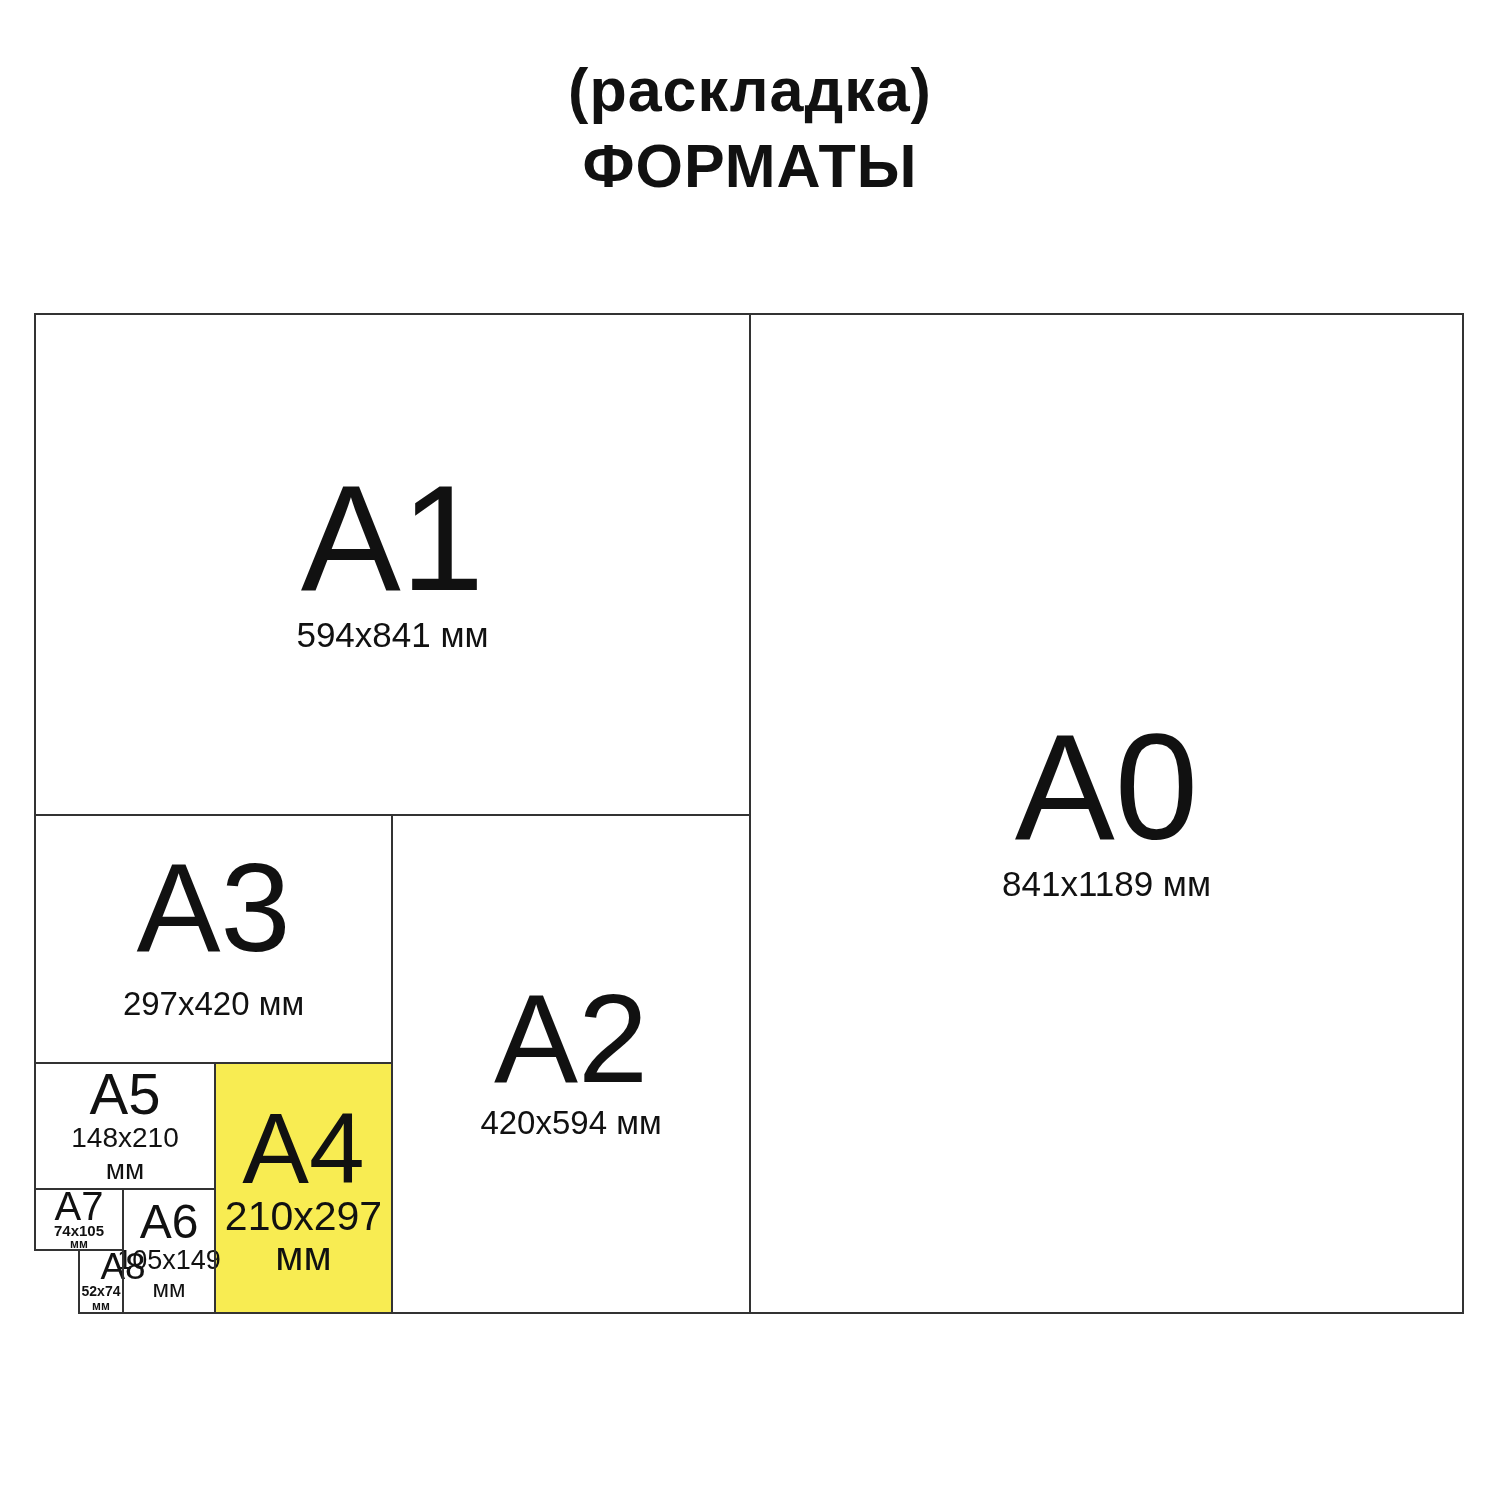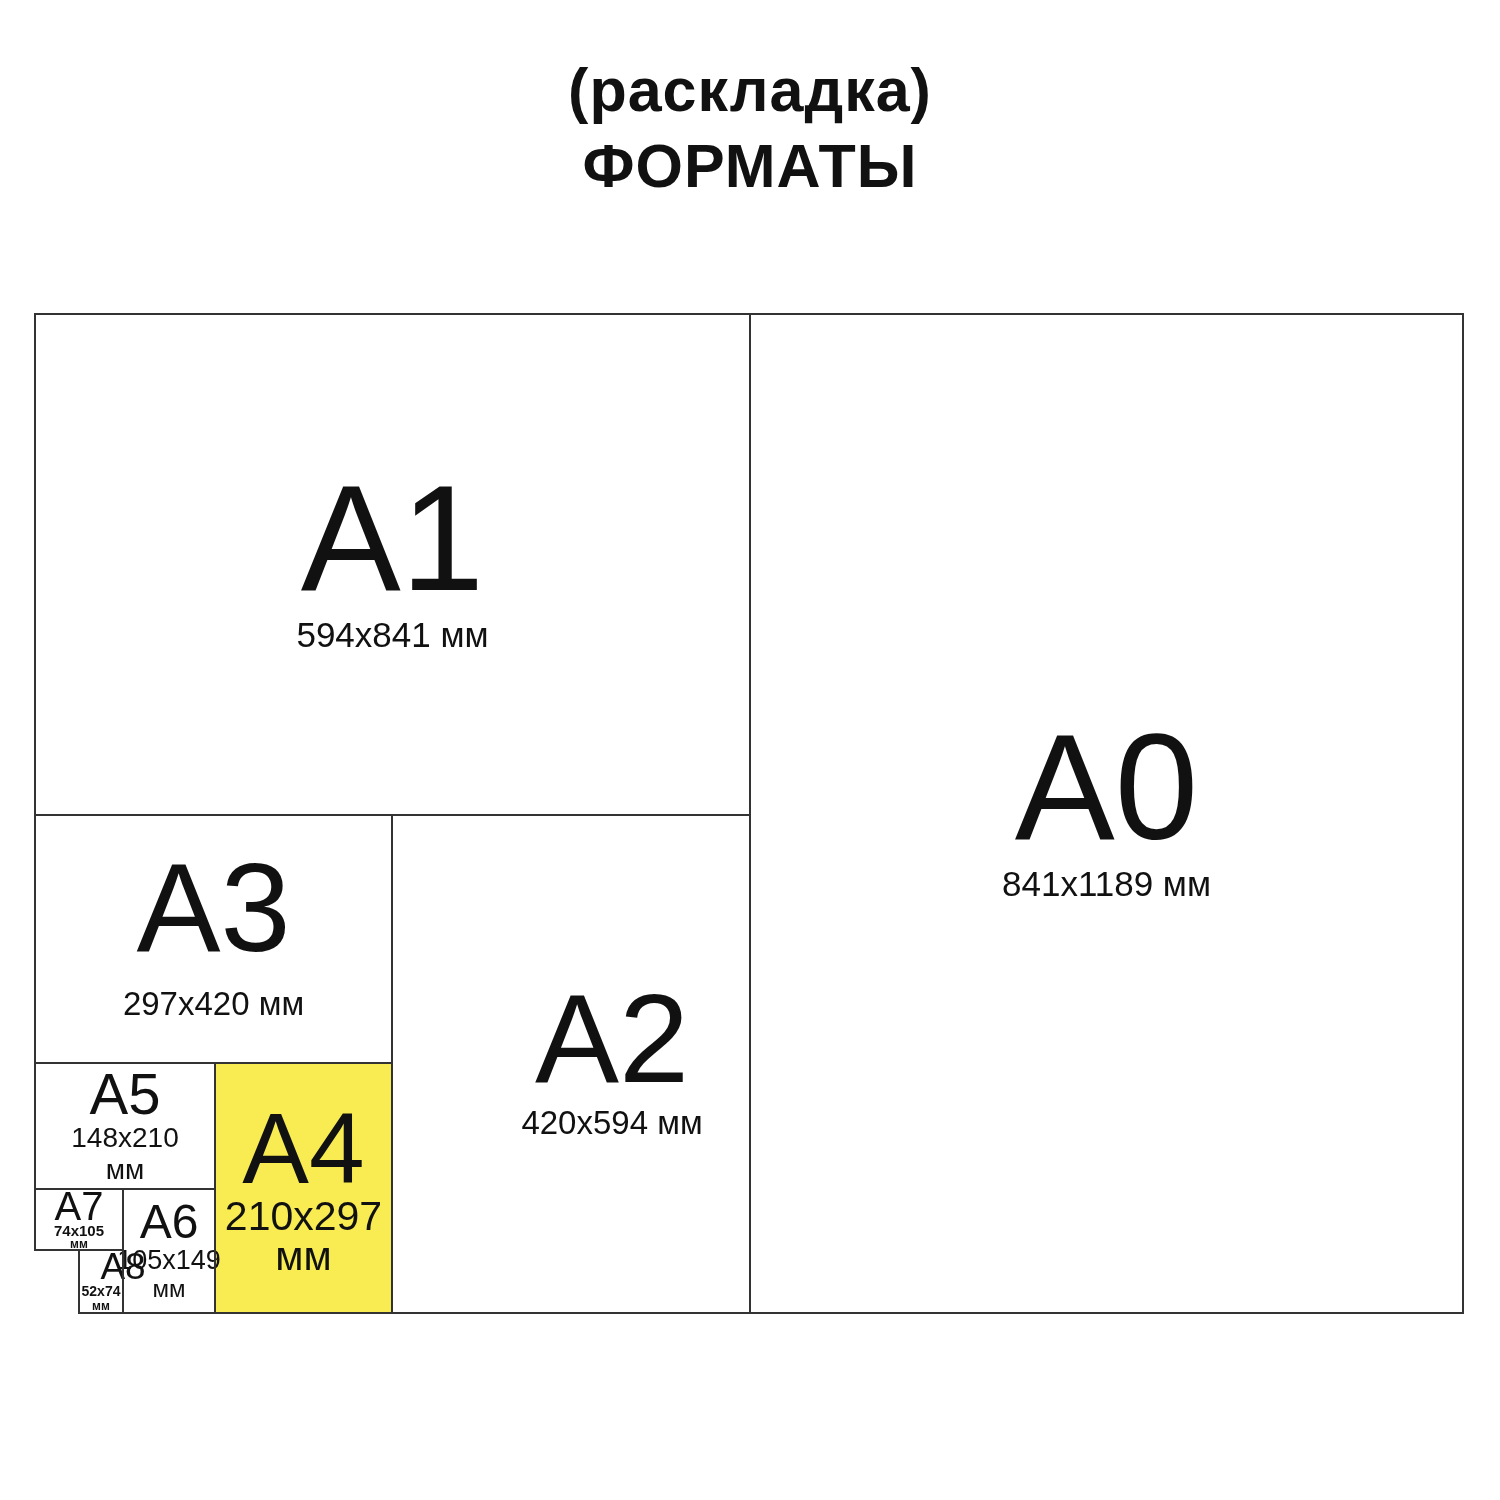--- a/index.html
+++ b/index.html
@@ -38,21 +38,21 @@
     align-items: center;
     justify-content: center;
     text-align: center;
   }
   .box .lbl { font-weight: 400; }
   .box .dims { font-weight: 400; }
 
   .a1 { left: 35px;  top: 314px;  width: 715px; height: 501px; }
   .a0 { left: 750px; top: 314px;  width: 713px; height: 999px; }
   .a3 { left: 35px;  top: 815px;  width: 357px; height: 248px; gap: 12px; }
-  .a2 { left: 392px; top: 815px;  width: 358px; height: 498px; margin-left: 41px; }
+  .a2 { left: 392px; top: 815px;  width: 358px; height: 498px; }
   .a5 { left: 35px;  top: 1063px; width: 180px; height: 126px; }
   .a4 { left: 215px; top: 1063px; width: 177px; height: 250px; }
   .a7 { left: 35px;  top: 1189px; width: 88px;  height: 61px; }
   .a6 { left: 123px; top: 1189px; width: 92px;  height: 124px; }
   .a8 { left: 79px;  top: 1250px; width: 44px;  height: 63px; }
 
   .a4.highlight { background: var(--highlight, #F8EC52); }
 
   .a1 .lbl, .a0 .lbl { font-size: 150px; line-height: 0.9; }
   .a1 .dims, .a0 .dims { font-size: 35px; line-height: 46px; margin-top: 6px; }

